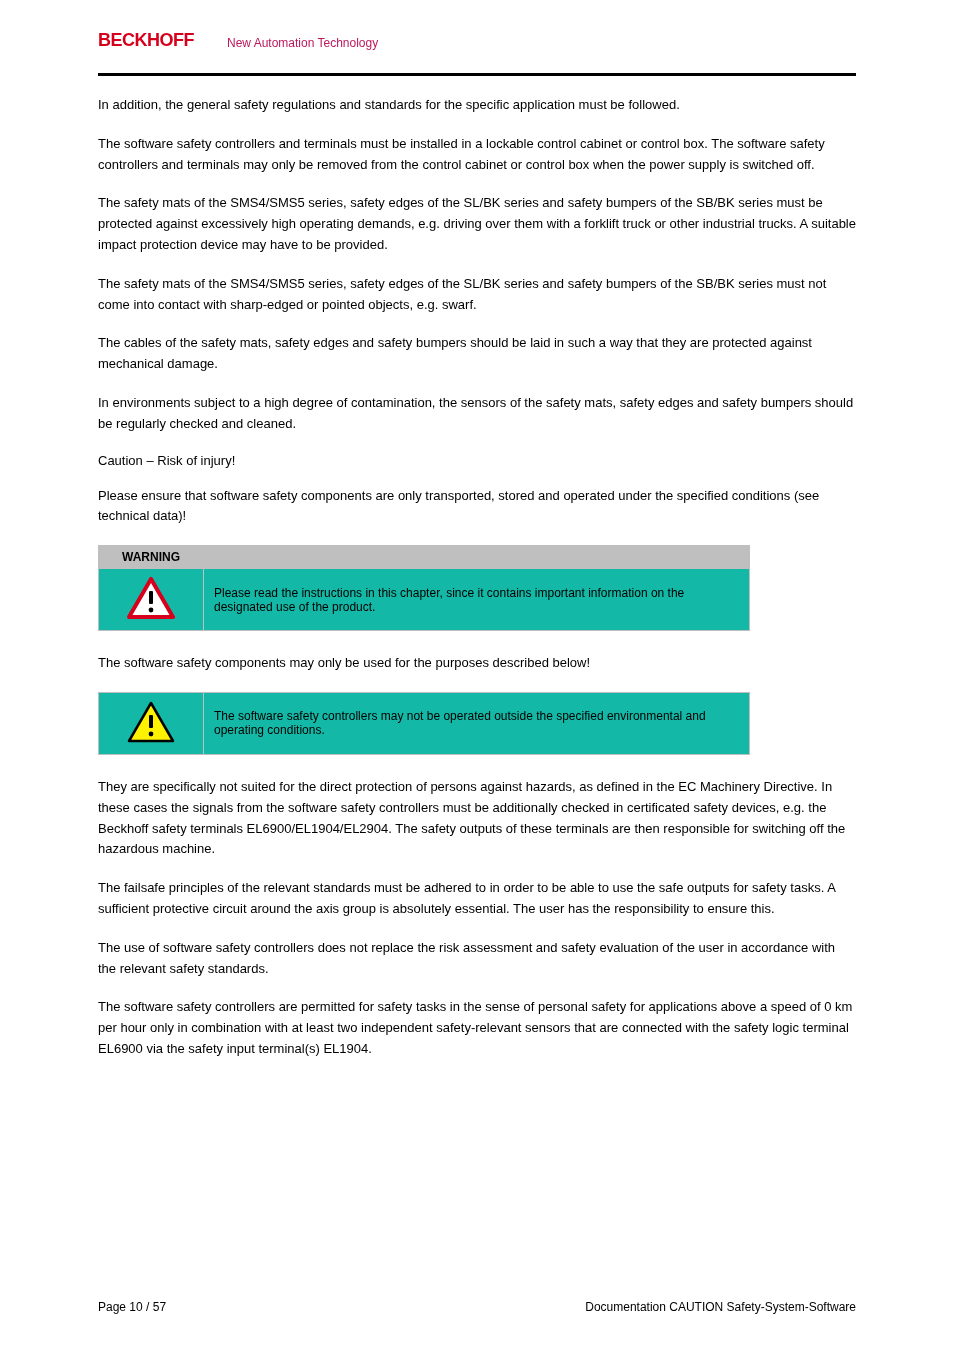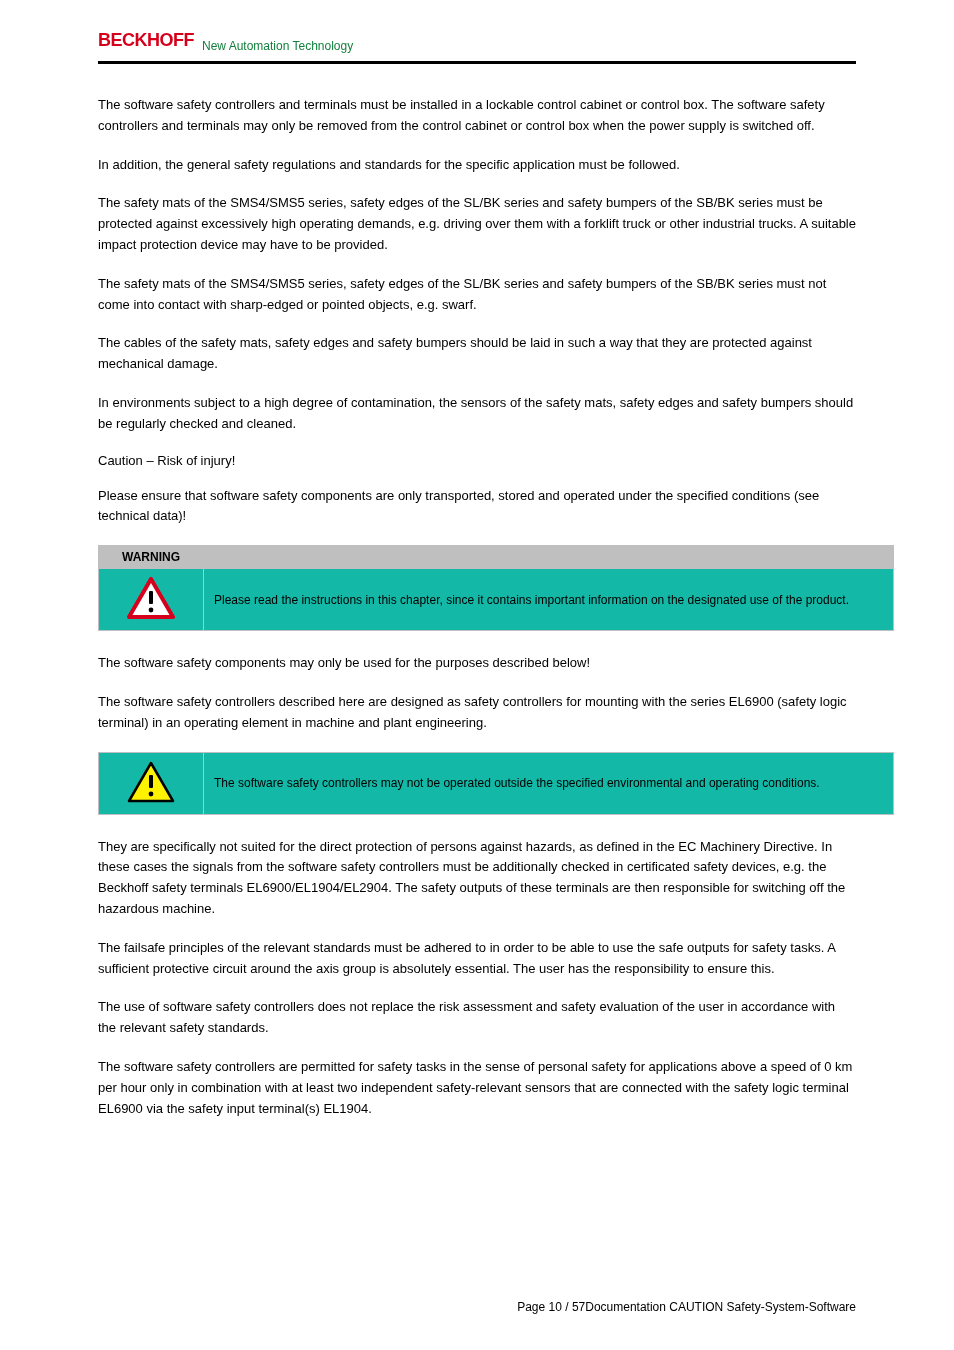--- a/index.html
+++ b/index.html
@@ -10,36 +10,37 @@
       font-family: Arial, Helvetica, sans-serif;
       color: #000;
       position: relative;
     }
     .header {
       position: absolute;
       top: 30px;
       left: 98px;
       right: 98px;
       display: flex;
-      align-items: flex-end;
+      align-items: center;
       border-bottom: 3px solid #000;
-      padding-bottom: 10px;
+      padding-bottom: 22px;
     }
     .logo-brand {
       font-weight: 900;
       font-size: 18px;
       color: #d6001c;
       letter-spacing: -0.5px;
       margin-right: 8px;
     }
     .logo-tag {
       font-size: 12px;
-      color: #15803d;
+      color: #be185d;
       position: relative;
       top: 2px;
+      margin-left: 25px;
     }
     .content {
       position: absolute;
       top: 95px;
       left: 98px;
       right: 98px;
     }
     p.paragraph {
       font-size: 13px;
       line-height: 1.6;
@@ -47,21 +48,21 @@
       color: #000;
     }
     h3.section-heading {
       font-size: 13px;
       font-weight: normal;
       margin-top: 4px;
       margin-bottom: 18px;
     }
     table.note-table {
       border-collapse: collapse;
-      width: 796px;
+      width: 652px;
       margin-top: 18px;
       margin-bottom: 22px;
       padding-left: 8px;
     }
     table.note-table tr.head td {
       background: #bfbfbf;
       border: 1px solid #bfbfbf;
       height: 22px;
       vertical-align: middle;
       padding: 4px 10px;
@@ -83,37 +84,37 @@
     .tri-icon {
       display: inline-block;
     }
     .tri-icon svg { display: block; margin: 0 auto; }
     .footer {
       position: absolute;
       bottom: 36px;
       left: 98px;
       right: 98px;
       display: flex;
-      justify-content: flex-end;
+      justify-content: space-between;
       font-size: 12px;
       color: #000;
     }
   </style>
 </head>
 <body>
 
 <div class="header">
   <span class="logo-brand">BECKHOFF</span>
   <span class="logo-tag">New Automation Technology</span>
 </div>
 
 <div class="content">
 
+  <p class="paragraph">In addition, the general safety regulations and standards for the specific application must be followed.</p>
   <p class="paragraph">The software safety controllers and terminals must be installed in a lockable control cabinet or control box. The software safety controllers and terminals may only be removed from the control cabinet or control box when the power supply is switched off.</p>
-  <p class="paragraph">In addition, the general safety regulations and standards for the specific application must be followed.</p>
   <p class="paragraph">The safety mats of the SMS4/SMS5 series, safety edges of the SL/BK series and safety bumpers of the SB/BK series must be protected against excessively high operating demands, e.g. driving over them with a forklift truck or other industrial trucks. A suitable impact protection device may have to be provided.</p>
   <p class="paragraph">The safety mats of the SMS4/SMS5 series, safety edges of the SL/BK series and safety bumpers of the SB/BK series must not come into contact with sharp-edged or pointed objects, e.g. swarf.</p>
   <p class="paragraph">The cables of the safety mats, safety edges and safety bumpers should be laid in such a way that they are protected against mechanical damage.</p>
   <p class="paragraph">In environments subject to a high degree of contamination, the sensors of the safety mats, safety edges and safety bumpers should be regularly checked and cleaned.</p>
 
   <h3 class="section-heading">Caution – Risk of injury!</h3>
 
   <p class="paragraph">Please ensure that software safety components are only transported, stored and operated under the specified conditions (see technical data)!</p>
 
   <table class="note-table">
@@ -132,21 +133,20 @@
           </svg>
         </span>
       </td>
       <td>Please read the instructions in this chapter, since it contains important information on the designated use of the product.</td>
     </tr>
   </tbody>
     </table>
 
 
   <p class="paragraph">The software safety components may only be used for the purposes described below!</p>
-  <p class="paragraph">The software safety controllers described here are designed as safety controllers for mounting with the series EL6900 (safety logic terminal) in an operating element in machine and plant engineering.</p>
 
   <table class="note-table">
     <tbody>
     <tr class="body">
       <td class="col-icon">
         <span class="tri-icon">
           <svg width="48" height="42" viewBox="0 0 48 42">
             <polygon points="24,2 46,40 2,40" fill="#fff200" stroke="#000" stroke-width="2.5" stroke-linejoin="round"></polygon>
             <rect x="22" y="14" width="4" height="13" fill="#000" rx="1"></rect>
             <circle cx="24" cy="33" r="2.4" fill="#000"></circle>

